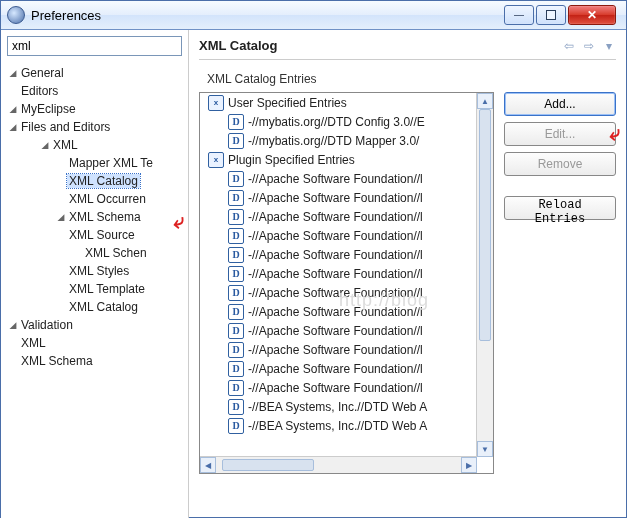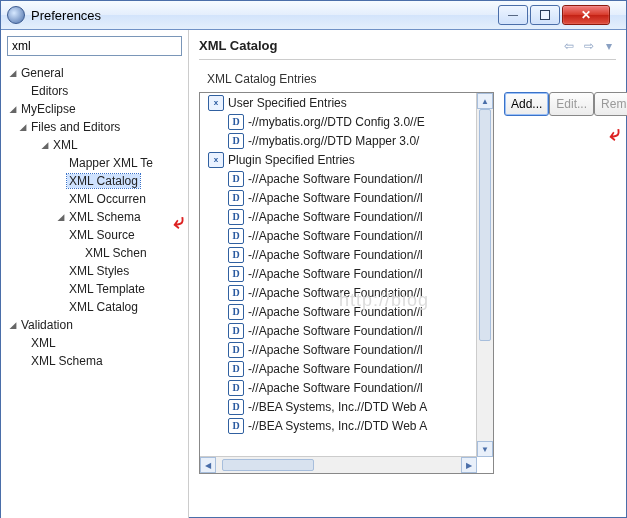--- a/index.html
+++ b/index.html
@@ -21,21 +21,21 @@
     box-sizing: border-box;
     background: #fff;
   }
   
   .titlebar {
     height: 28px;
     background: linear-gradient(to bottom,#f6fbff,#e4eefc 50%,#d3e4fb 51%,#e4effc);
     border-bottom: 1px solid #6f91c6;
     display: flex;
     align-items: center;
-    padding: 0 16px 0 6px;
+    padding: 0 10px 0 6px;
   }
   .titlebar .app-icon {
     width:16px;height:16px;border-radius:50%;
     background: radial-gradient(circle at 6px 6px,#d6e8ff,#4a6ea9);
     border:1px solid #3a5a90;
     margin-right:6px;
     flex:0 0 auto;
   }
   .titlebar .title {
     flex:1; font-size:13px; color:#000;
@@ -103,21 +103,21 @@
     user-select:none;
   }
   .tree-label {
     padding:0 2px;
   }
   .tree-row.selected .tree-label {
     background:#cfe3ff;
     outline:1px dotted #3a72c8;
   }
   .ind1{padding-left:6px}
-  .ind2{padding-left:16px}
+  .ind2{padding-left:6px}
   .ind3{padding-left:38px}
   .ind4{padding-left:54px}
   .ind5{padding-left:70px}
 
   .right-pane {
     flex:1;
     display:flex;
     flex-direction:column;
     padding:8px 10px 4px 10px;
     box-sizing:border-box;
@@ -171,21 +171,21 @@
   .icon-xml, .icon-d {
     width:14px;height:14px;margin-right:4px;display:inline-flex;align-items:center;justify-content:center;
     border:1px solid #3060a0;border-radius:2px;font-size:8px;font-weight:bold;
   }
   .icon-xml{background:#eaf2ff;color:#2a5aa0;}
   .icon-d{background:#fff;color:#2a5aa0;font-family:Georgia,serif;font-size:10px;}
   .li0{padding-left:8px}
   .li1{padding-left:28px}
 
   .btn-col{
-    width:112px;display:flex;flex-direction:row;
+    width:112px;display:flex;flex-direction:column;gap:6px;
   }
   .btn{
     height:24px;border:1px solid #888;background:linear-gradient(#fdfdfd,#ececec);
     border-radius:3px;font-family:inherit;font-size:12px;cursor:default;
   }
   .btn.primary{border-color:#3a72c8;box-shadow:0 0 0 1px #9bc0f6 inset;}
   .btn.disabled{color:#999;}
   .btn.reload{margin-top:14px;font-family:Liberation Mono, monospace;}
 
   

